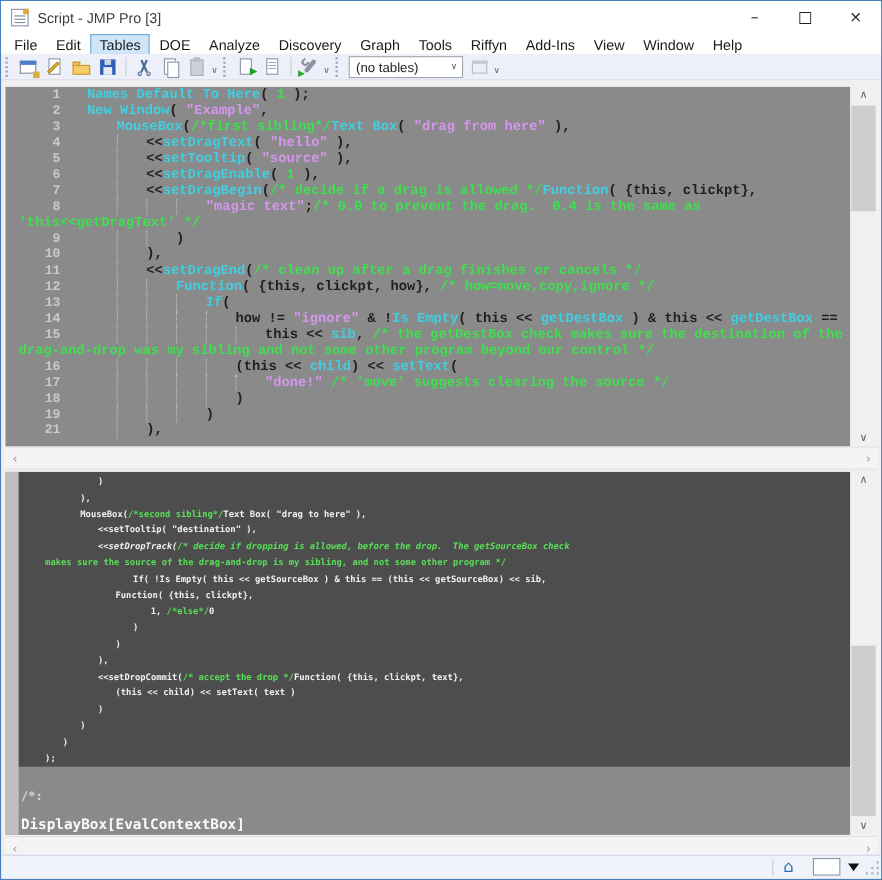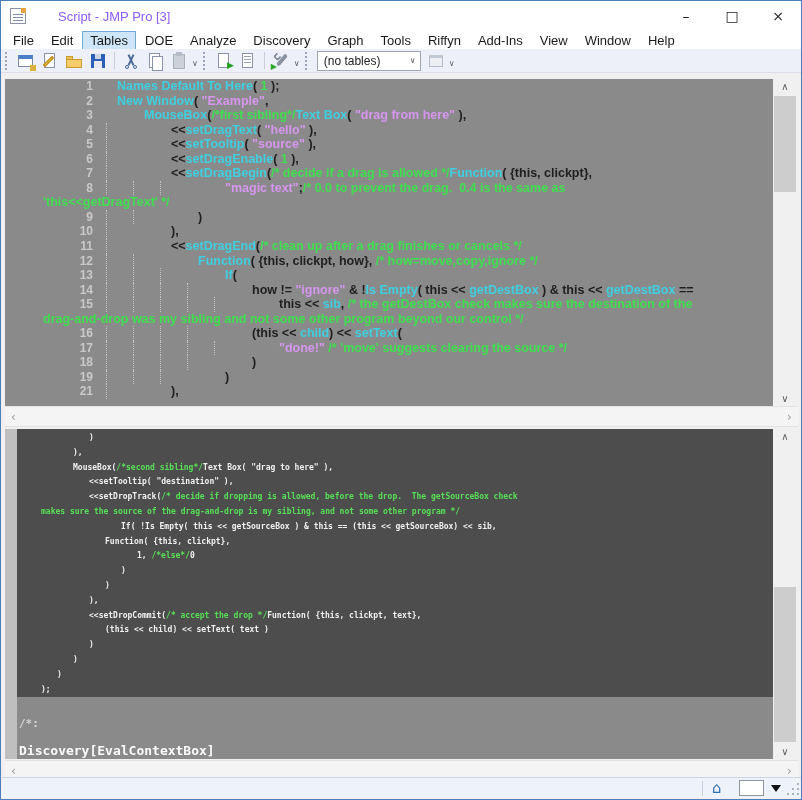--- a/index.html
+++ b/index.html
@@ -8,21 +8,21 @@
             border:1px solid #4a7ebc; overflow:hidden; }
 
   
   .titlebar { position:absolute; left:0; top:0; width:800px; height:30px; background:#ffffff;
               display:flex; align-items:center; }
   .app-icon { width:16px; height:16px; margin:0 8px 0 9px; position:relative; background:#fff;
               border:1px solid #8a93a8; }
   .app-icon .fold { position:absolute; right:-1px; top:-1px; width:5px; height:5px;
                     background:#e8a33d; }
   .app-icon .ln { position:absolute; left:2px; right:2px; height:1px; background:#7f8ca3; }
-  .title-text { font-size:13px; color:#8b5cf6;margin-left:24px; }
+  .title-text { font-size:13px; color:#404040; }
   .winbtns { position:absolute; right:0; top:0; height:30px; display:flex; }
   .winbtn { width:46px; height:30px; display:flex; align-items:center; justify-content:center;
             font-size:14px; color:#222; font-family:"DejaVu Sans", sans-serif; }
 
   
   .menubar { position:absolute; left:0; top:30px; width:800px; height:18px; background:#ffffff;
              display:flex; align-items:center; padding-left:4px; }
   .menu-item { font-size:13px; color:#1a1a1a; padding:1px 7px; margin-right:1px; border:1px solid transparent; }
   .menu-item.active { background:#cfe6f8; border:1px solid #70a8d8; }
 
@@ -72,25 +72,25 @@
            display:flex; align-items:center; font-size:12px; color:#222; padding-left:6px; position:relative; }
   .combo .cchev { position:absolute; right:4px; top:4px; font-size:8px; color:#555;
                   font-family:"DejaVu Sans", sans-serif; }
 
   
   .content { position:absolute; left:1px; top:72px; width:800px; height:706px; background:#f0f0f0; }
 
   .code-pane { position:absolute; left:3px; top:6px; width:768px; height:327px; background:#8a8a8a;
                overflow:hidden; }
   .crow { position:relative; height:14.55px; line-height:14.55px; white-space:pre;
-          font-family:Liberation Sans, sans-serif; font-weight:700; font-size:12.5px;padding-left:38px; }
+          font-family:Liberation Mono, monospace; font-weight:700; font-size:12.5px; }
   .lnum { display:inline-block; width:50px; text-align:right; color:#c9c9c9; vertical-align:top;
           font-size:12px; }
   .cline { display:inline-block; margin-left:24px; vertical-align:top; }
-  .crow.wrap .cline { margin-left:0; }
+  .crow.wrap .cline { margin-left:12px; }
   .guide { position:absolute; top:0; bottom:0; border-left:1px dotted #c4c4c4; }
   .t-k { color:#3fcfe0; } .t-p { color:#1f1f1f; } .t-s { color:#d696ef; }
   .t-c { color:#3fdf4f; } .t-g { color:#3fdf4f; }
 
   
   .vscroll { position:absolute; width:24px; background:#f0f0f0; }
   .sbtn { position:absolute; left:0; width:24px; height:15px; color:#606060; font-size:10px;
           text-align:center; line-height:15px; font-family:"DejaVu Sans", sans-serif; }
   .vthumb { position:absolute; left:1px; width:22px; background:#cdcdcd; }
   .hscroll { position:absolute; left:3px; width:793px; height:21px; background:#f4f4f4;
@@ -259,38 +259,38 @@
       <div class="harrow" style="right:0">›</div>
     </div>
 
     <div class="log-pane">
       <div class="log-strip"></div>
       <div class="log-rows" id="logrows">
           <div class="lrow"><span class="cline" style="padding-left: 48px;"><span class="l-w">)</span></span></div>
           <div class="lrow"><span class="cline" style="padding-left: 32px;"><span class="l-w">),</span></span></div>
           <div class="lrow"><span class="cline" style="padding-left: 32px;"><span class="l-w">MouseBox(</span><span class="l-c">/*second sibling*/</span><span class="l-w">Text Box( "drag to here" ),</span></span></div>
           <div class="lrow"><span class="cline" style="padding-left: 48px;"><span class="l-w">&lt;&lt;setTooltip( "destination" ),</span></span></div>
-          <div class="lrow"><span class="cline" style="padding-left: 48px;"><span class="l-w">&lt;&lt;setDropTrack(</span><span class="l-c">/* decide if dropping is allowed, before the drop.  The getSourceBox check</span></span></div>
+          <div class="lrow"><span class="cline" style="padding-left: 48px; font-style: italic;"><span class="l-w">&lt;&lt;setDropTrack(</span><span class="l-c">/* decide if dropping is allowed, before the drop.  The getSourceBox check</span></span></div>
           <div class="lrow wrap"><span class="cline"><span class="l-c">makes sure the source of the drag-and-drop is my sibling, and not some other program */</span></span></div>
           <div class="lrow"><span class="cline" style="padding-left: 80px;"><span class="l-w">If( !Is Empty( this &lt;&lt; getSourceBox ) &amp; this == (this &lt;&lt; getSourceBox) &lt;&lt; sib,</span></span></div>
           <div class="lrow"><span class="cline" style="padding-left: 64px;"><span class="l-w">Function( {this, clickpt},</span></span></div>
           <div class="lrow"><span class="cline" style="padding-left: 96px;"><span class="l-w">1, </span><span class="l-c">/*else*/</span><span class="l-w">0</span></span></div>
           <div class="lrow"><span class="cline" style="padding-left: 80px;"><span class="l-w">)</span></span></div>
           <div class="lrow"><span class="cline" style="padding-left: 64px;"><span class="l-w">)</span></span></div>
           <div class="lrow"><span class="cline" style="padding-left: 48px;"><span class="l-w">),</span></span></div>
           <div class="lrow"><span class="cline" style="padding-left: 48px;"><span class="l-w">&lt;&lt;setDropCommit(</span><span class="l-c">/* accept the drop */</span><span class="l-w">Function( {this, clickpt, text},</span></span></div>
           <div class="lrow"><span class="cline" style="padding-left: 64px;"><span class="l-w">(this &lt;&lt; child) &lt;&lt; setText( text )</span></span></div>
           <div class="lrow"><span class="cline" style="padding-left: 48px;"><span class="l-w">)</span></span></div>
           <div class="lrow"><span class="cline" style="padding-left: 32px;"><span class="l-w">)</span></span></div>
           <div class="lrow"><span class="cline" style="padding-left: 16px;"><span class="l-w">)</span></span></div>
           <div class="lrow"><span class="cline" style="padding-left: 0px;"><span class="l-w">);</span></span></div>
         </div>
       <div class="log-footer" id="logfooter" style="top: 285.2px;">
         <div class="fmarker">/*:</div>
-        <div class="fresult">Discovery[EvalContextBox]</div>
+        <div class="fresult">DisplayBox[EvalContextBox]</div>
       </div>
     </div>
 
     <div class="vscroll" style="left:771px; top:356px; height:330px;">
       <div class="sbtn" style="top:0">∧</div>
       <div class="vthumb" style="top:158px; height:155px;"></div>
       <div class="sbtn" style="bottom:0">∨</div>
     </div>
 
     <div class="hscroll" style="top:687px; height:19px;">

